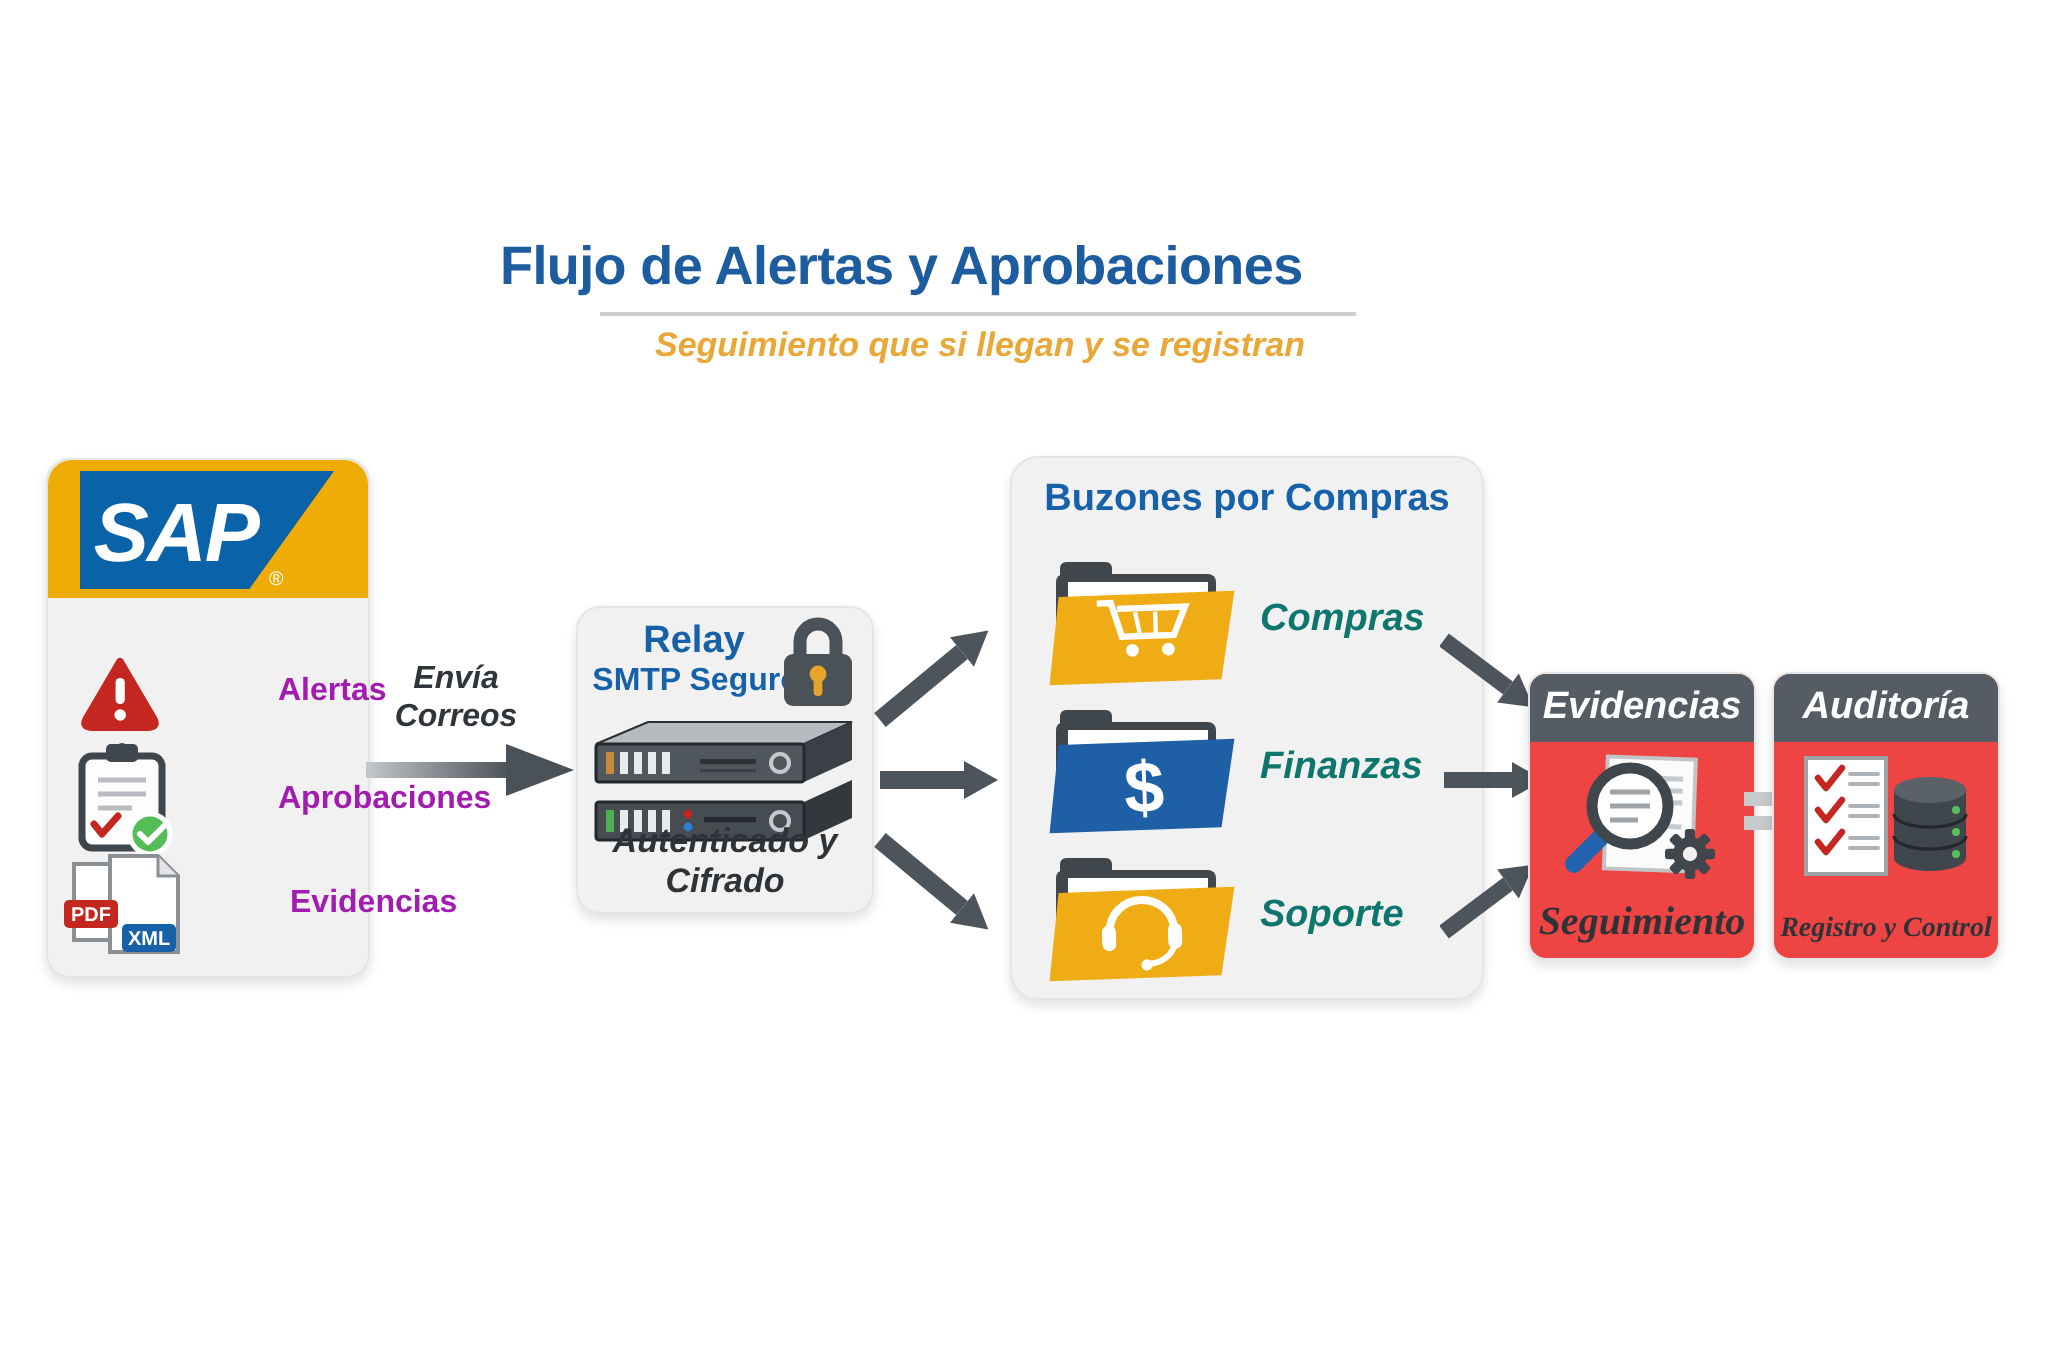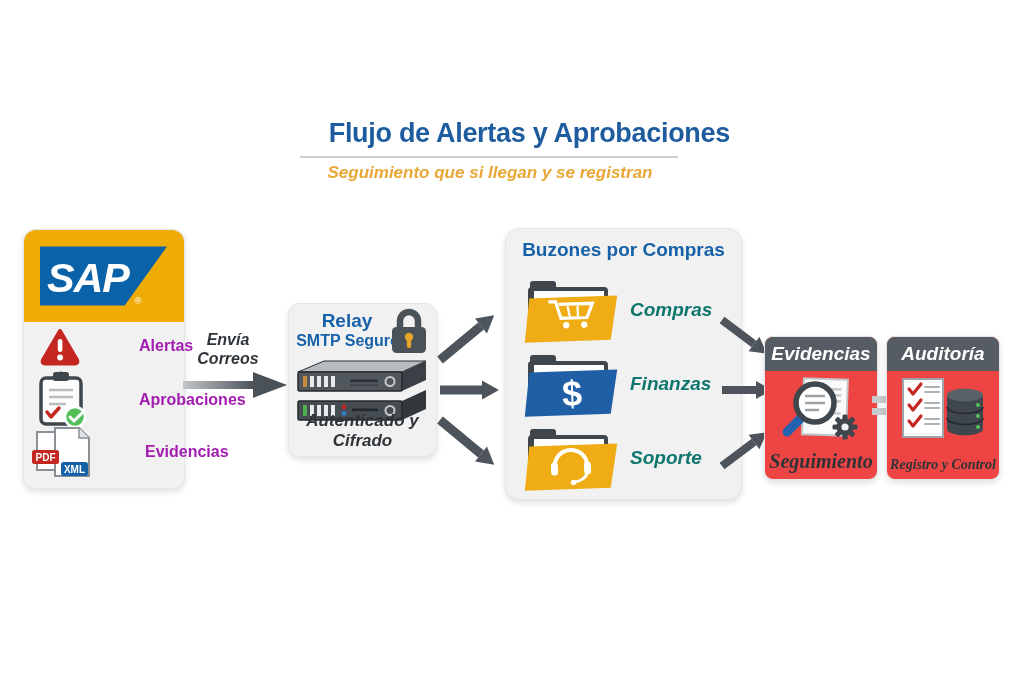--- a/index.html
+++ b/index.html
@@ -2,31 +2,31 @@
 <html><head>
 <meta charset="utf-8">
 <style>
   html,body{margin:0;padding:0;background:#ffffff;}
   .canvas{
     position:relative;width:1024px;height:683px;background:#ffffff;overflow:hidden;
     font-family:"Liberation Sans","DejaVu Sans",sans-serif;color:#3a4046;
   }
   .abs{position:absolute;}
   
-  .page-title{left:250px;top:118px;width:480px;text-align:right;
+  .page-title{left:250px;top:118px;width:480px;text-align:left;
     font-size:27px;font-weight:bold;color:#1d5c9f;letter-spacing:-0.3px;}
   .title-divider{left:300px;top:156px;width:378px;height:2px;background:#cdd0d3;}
   .page-subtitle{left:250px;top:163px;width:480px;text-align:center;
     font-size:17px;font-weight:bold;font-style:italic;color:#e9a737;}
   
   .card{background:#f1f1f2;border:1px solid #e4e5e7;border-radius:12px;
     box-shadow:0 3px 6px rgba(0,0,0,0.12);}
   
   .sap-card{left:23px;top:229px;width:160px;height:258px;border-radius:12px;}
-  .sap-top{position:absolute;left:0;top:0;width:160px;height:92px;background:#efac07;
+  .sap-top{position:absolute;left:0;top:0;width:160px;height:69px;background:#efac07;
     border-radius:12px 12px 0 0;display:flex;align-items:center;justify-content:center;}
   .sap-item-label{position:absolute;font-size:16px;font-weight:600;color:#a21caf;margin-left:48px;}
   
   .send-label{left:183px;top:330px;width:90px;text-align:center;
     font-size:16px;font-weight:bold;font-style:italic;color:#2f353a;line-height:19px;}
   
   .relay-card{left:288px;top:303px;width:147px;height:152px;}
   .relay-title{position:absolute;left:8px;top:6px;width:100px;text-align:center;
     font-size:19px;font-weight:bold;color:#1761a8;}
   .relay-sub{position:absolute;left:0px;top:28px;width:118px;text-align:center;

